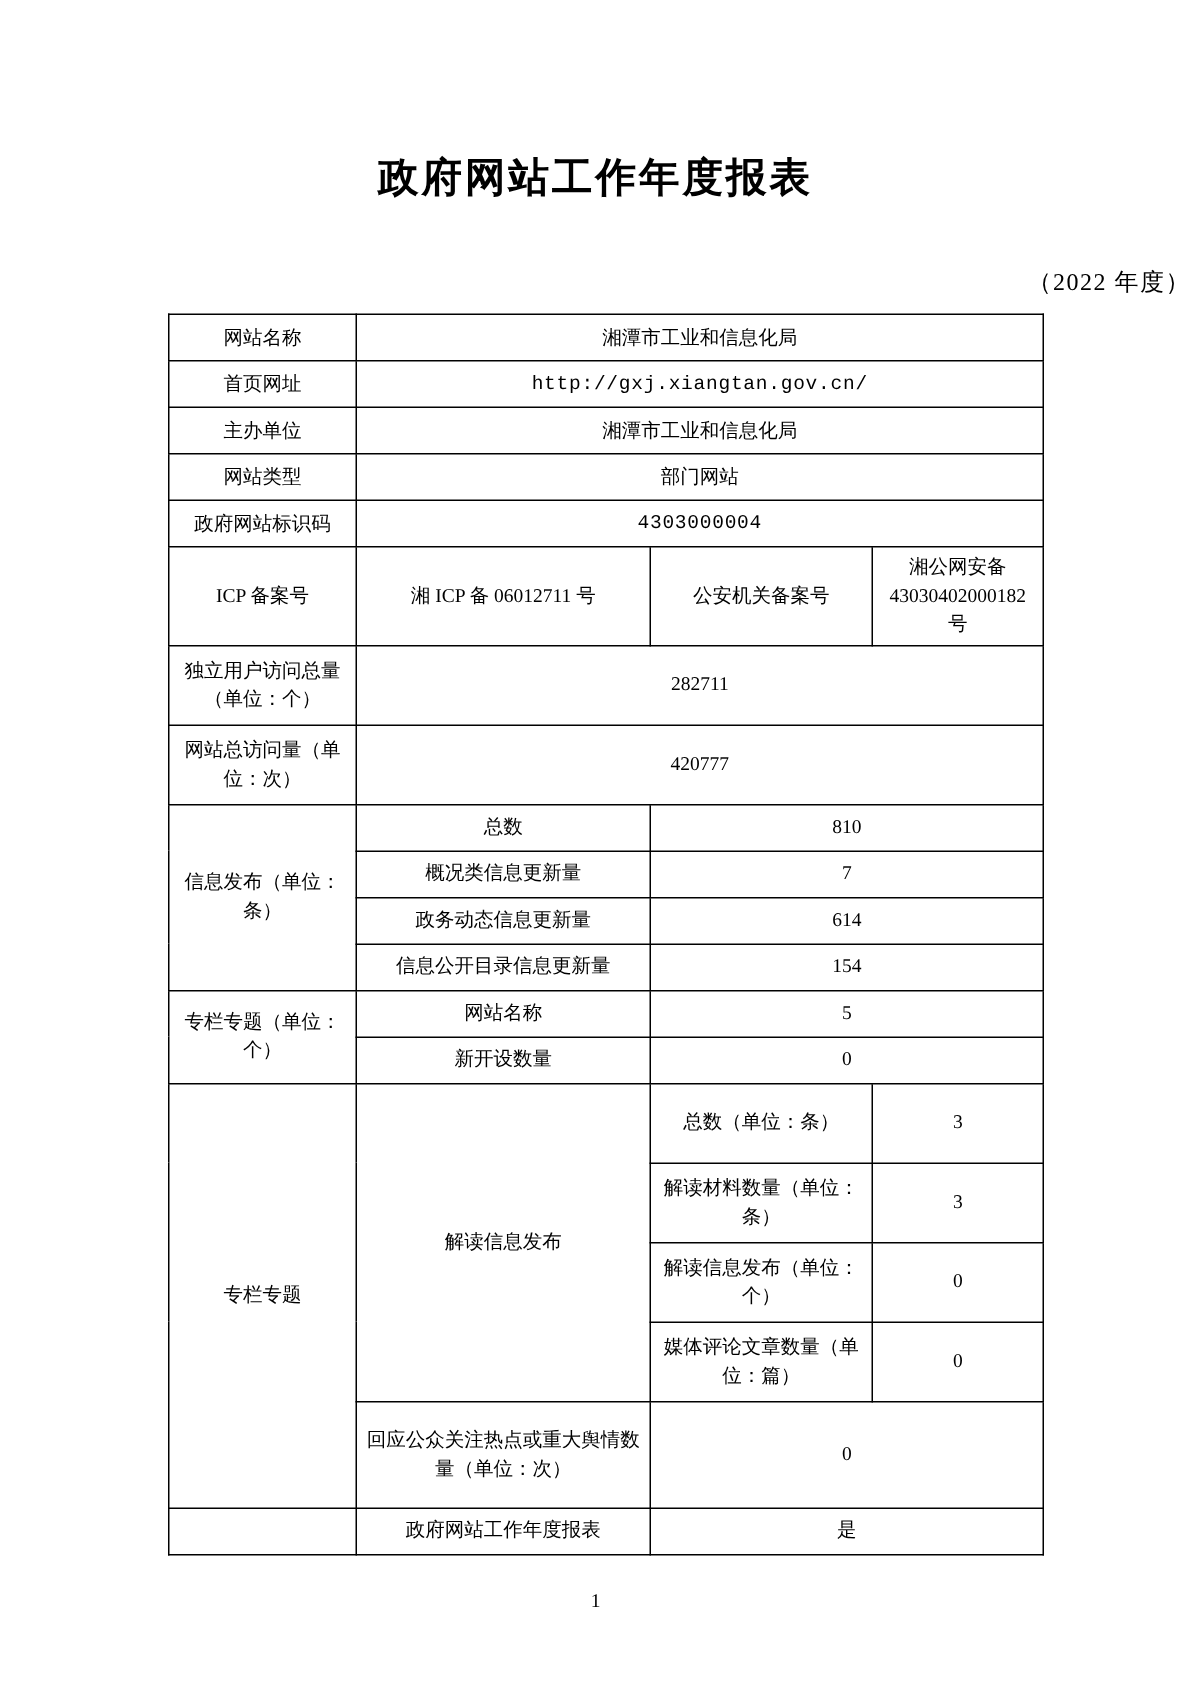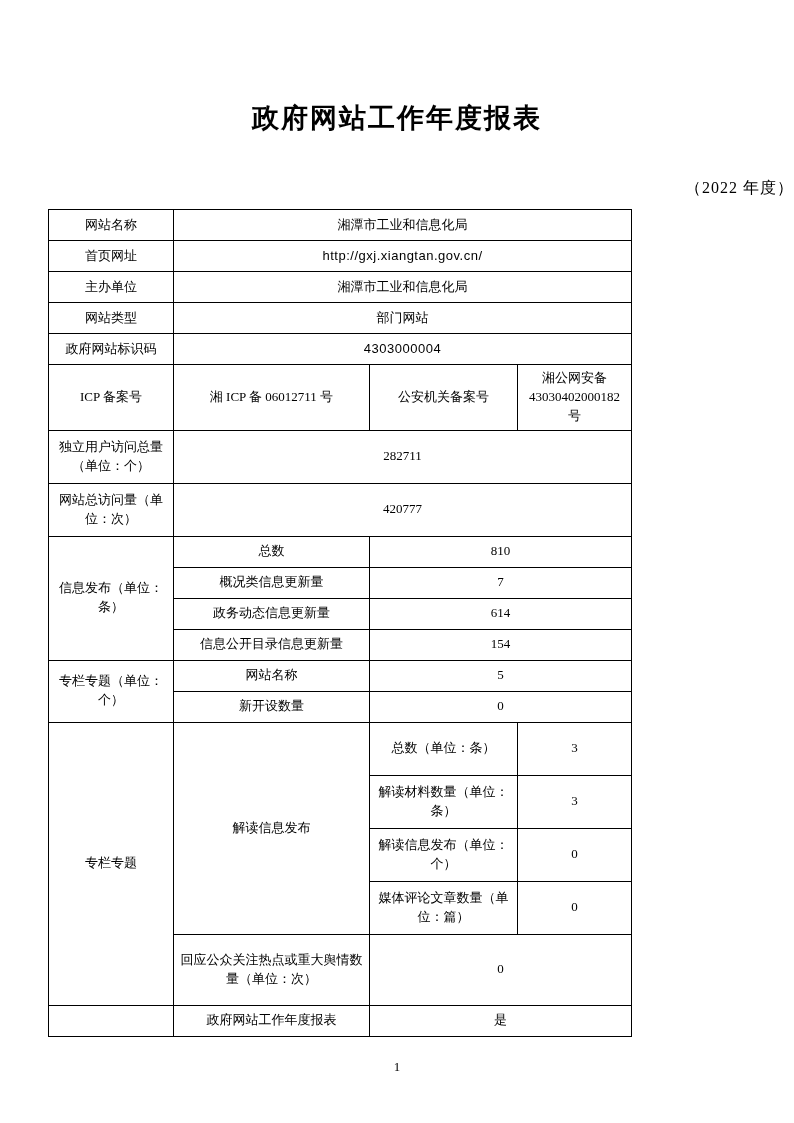--- a/index.html
+++ b/index.html
@@ -34,37 +34,37 @@
     margin-top: 42px;
     letter-spacing: 1px;
   }
   .filler-line {
     margin-top: 48px;
     margin-left: 112px;
     font-size: 13.5px;
   }
   table.report {
     border-collapse: collapse;
-    margin-left: 48px;
+    margin-left: 112px;
     margin-top: 10px;
     width: 583px;
     table-layout: fixed;
     padding-left: 25px;
   }
   table.report td {
     border: 1px solid #000000;
     text-align: center;
     vertical-align: middle;
     font-size: 13px;
     padding: 4px 3px;
     line-height: 1.45;
   }
   .h-row td { height: 22px; }
   .mono {
-    font-family: Liberation Sans, sans-serif;
+    font-family: Liberation Mono, monospace;
     letter-spacing: 0.5px;
   }
   .tall { height: 44px; }
   .taller { height: 52px; }
   .page-number {
     position: absolute;
     bottom: 48px;
     left: 0;
     right: 0;
     text-align: center;

